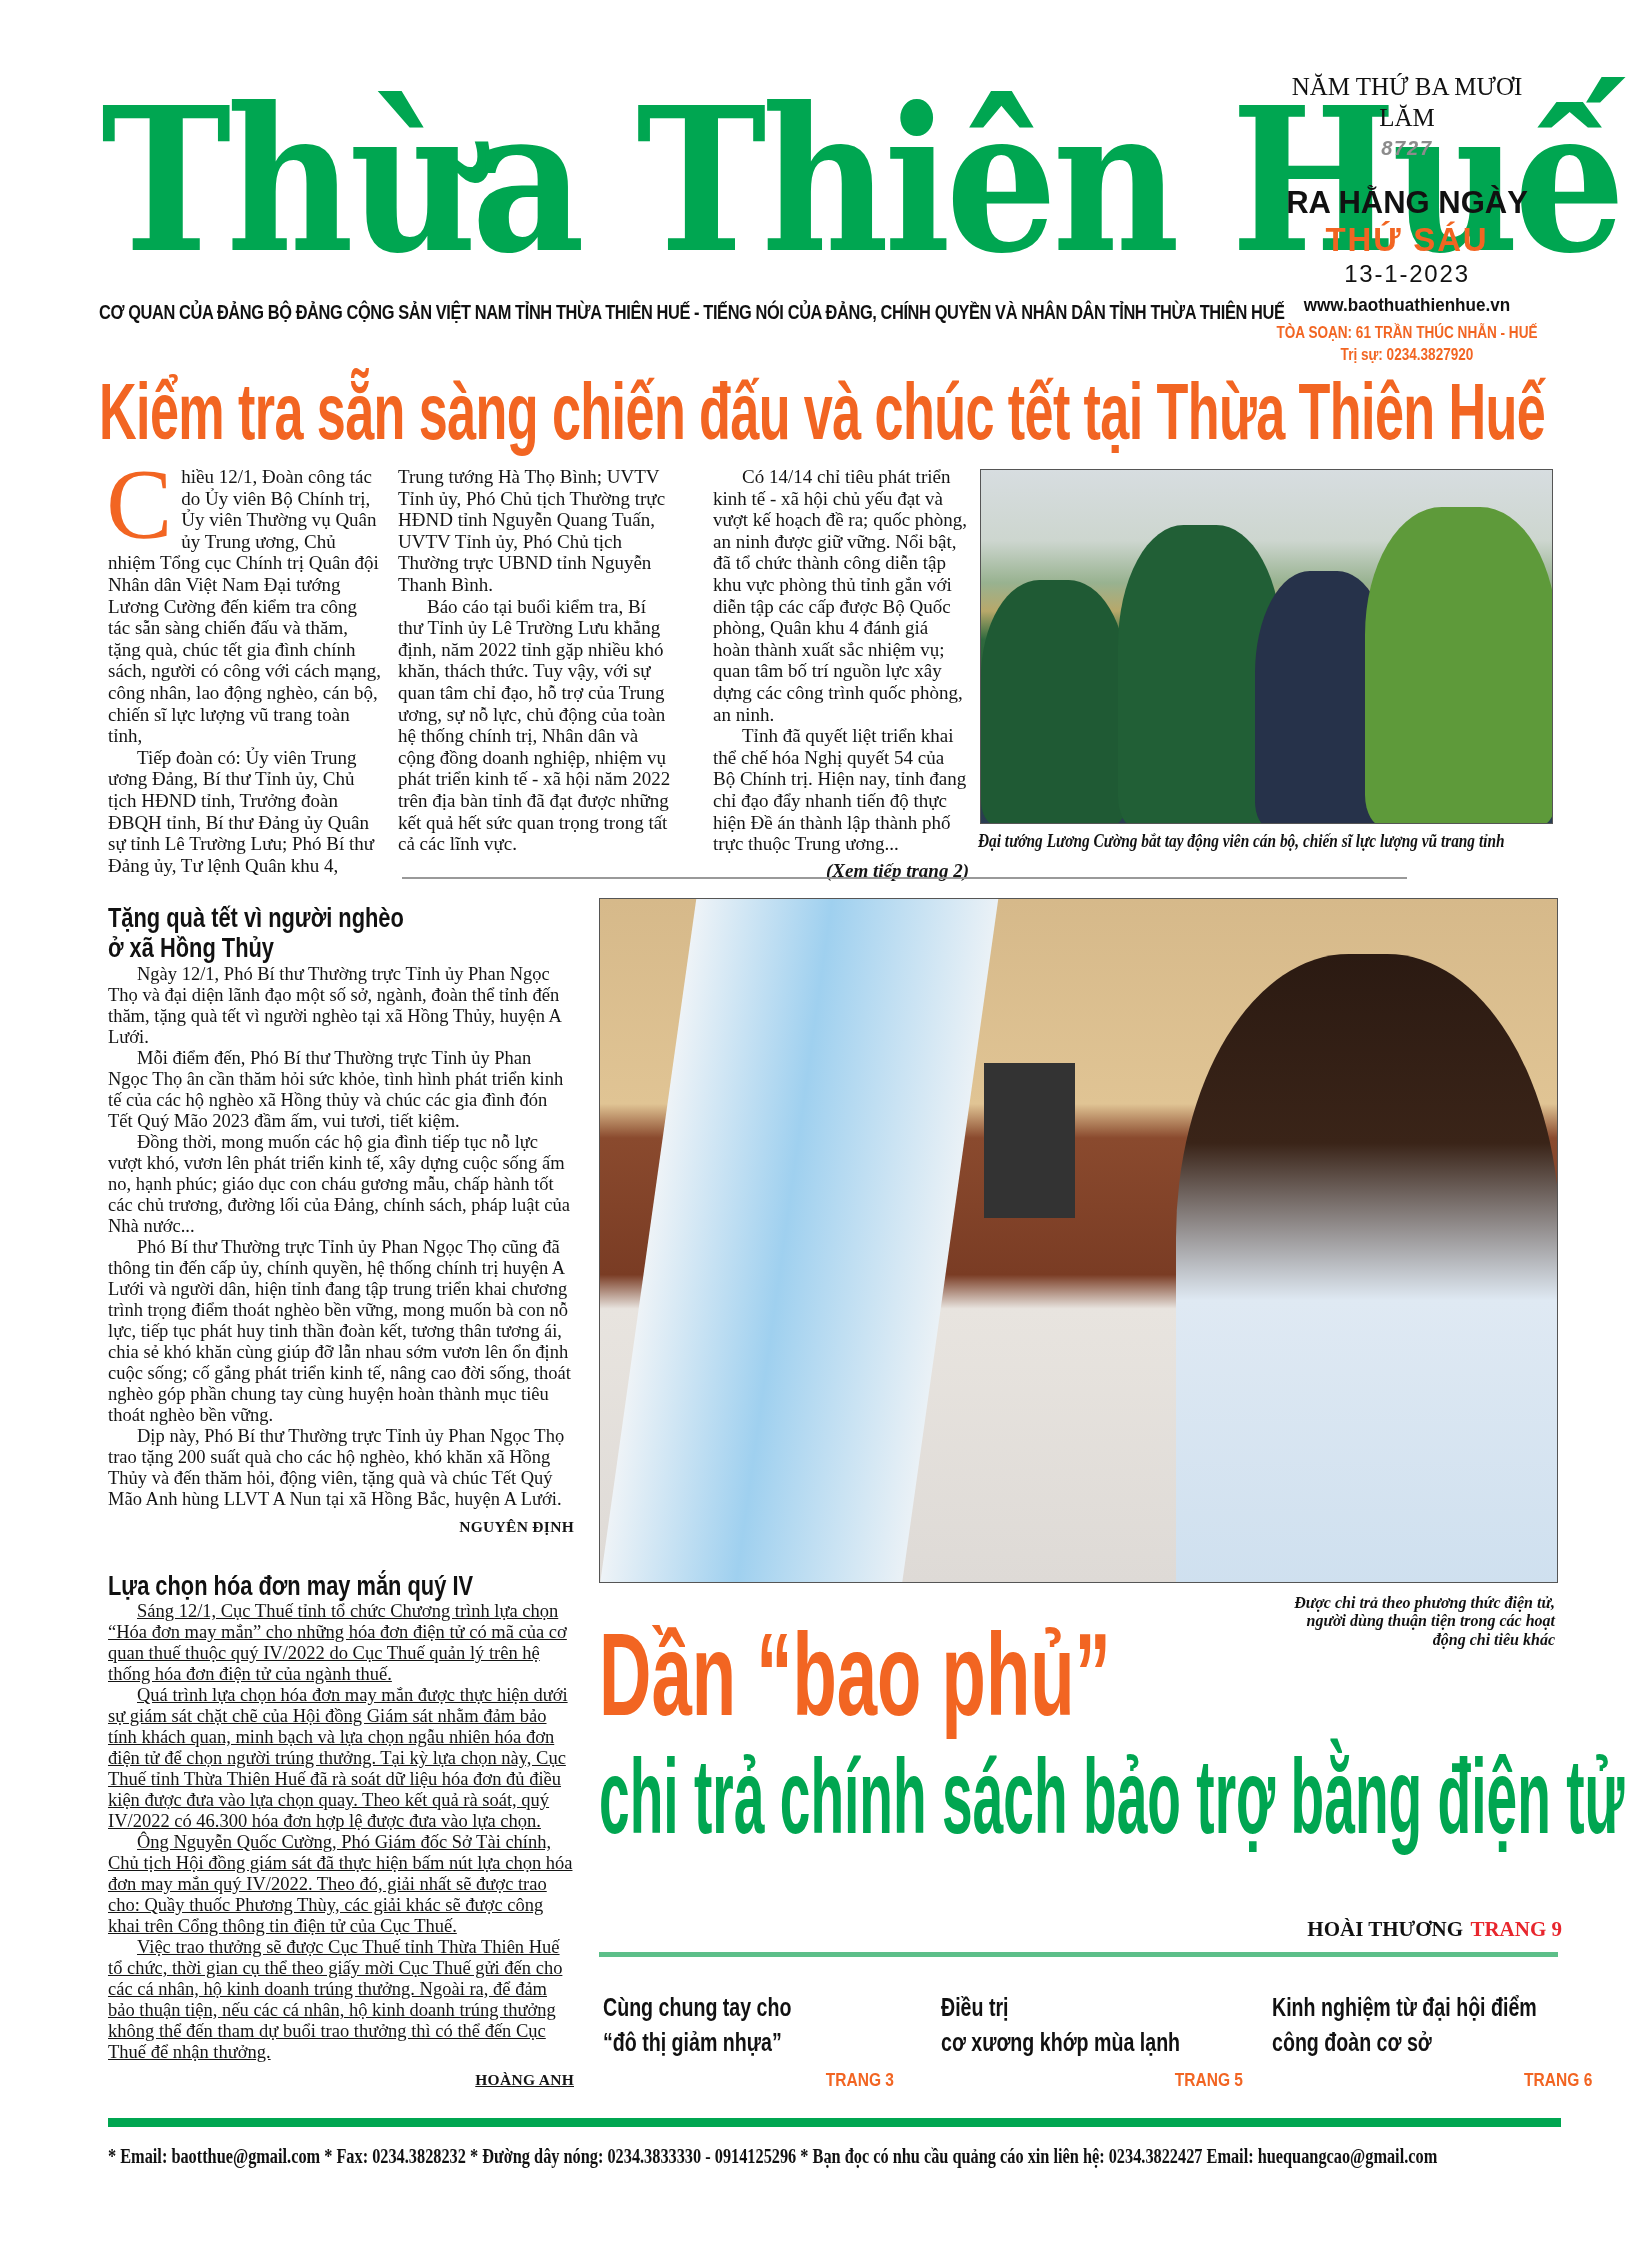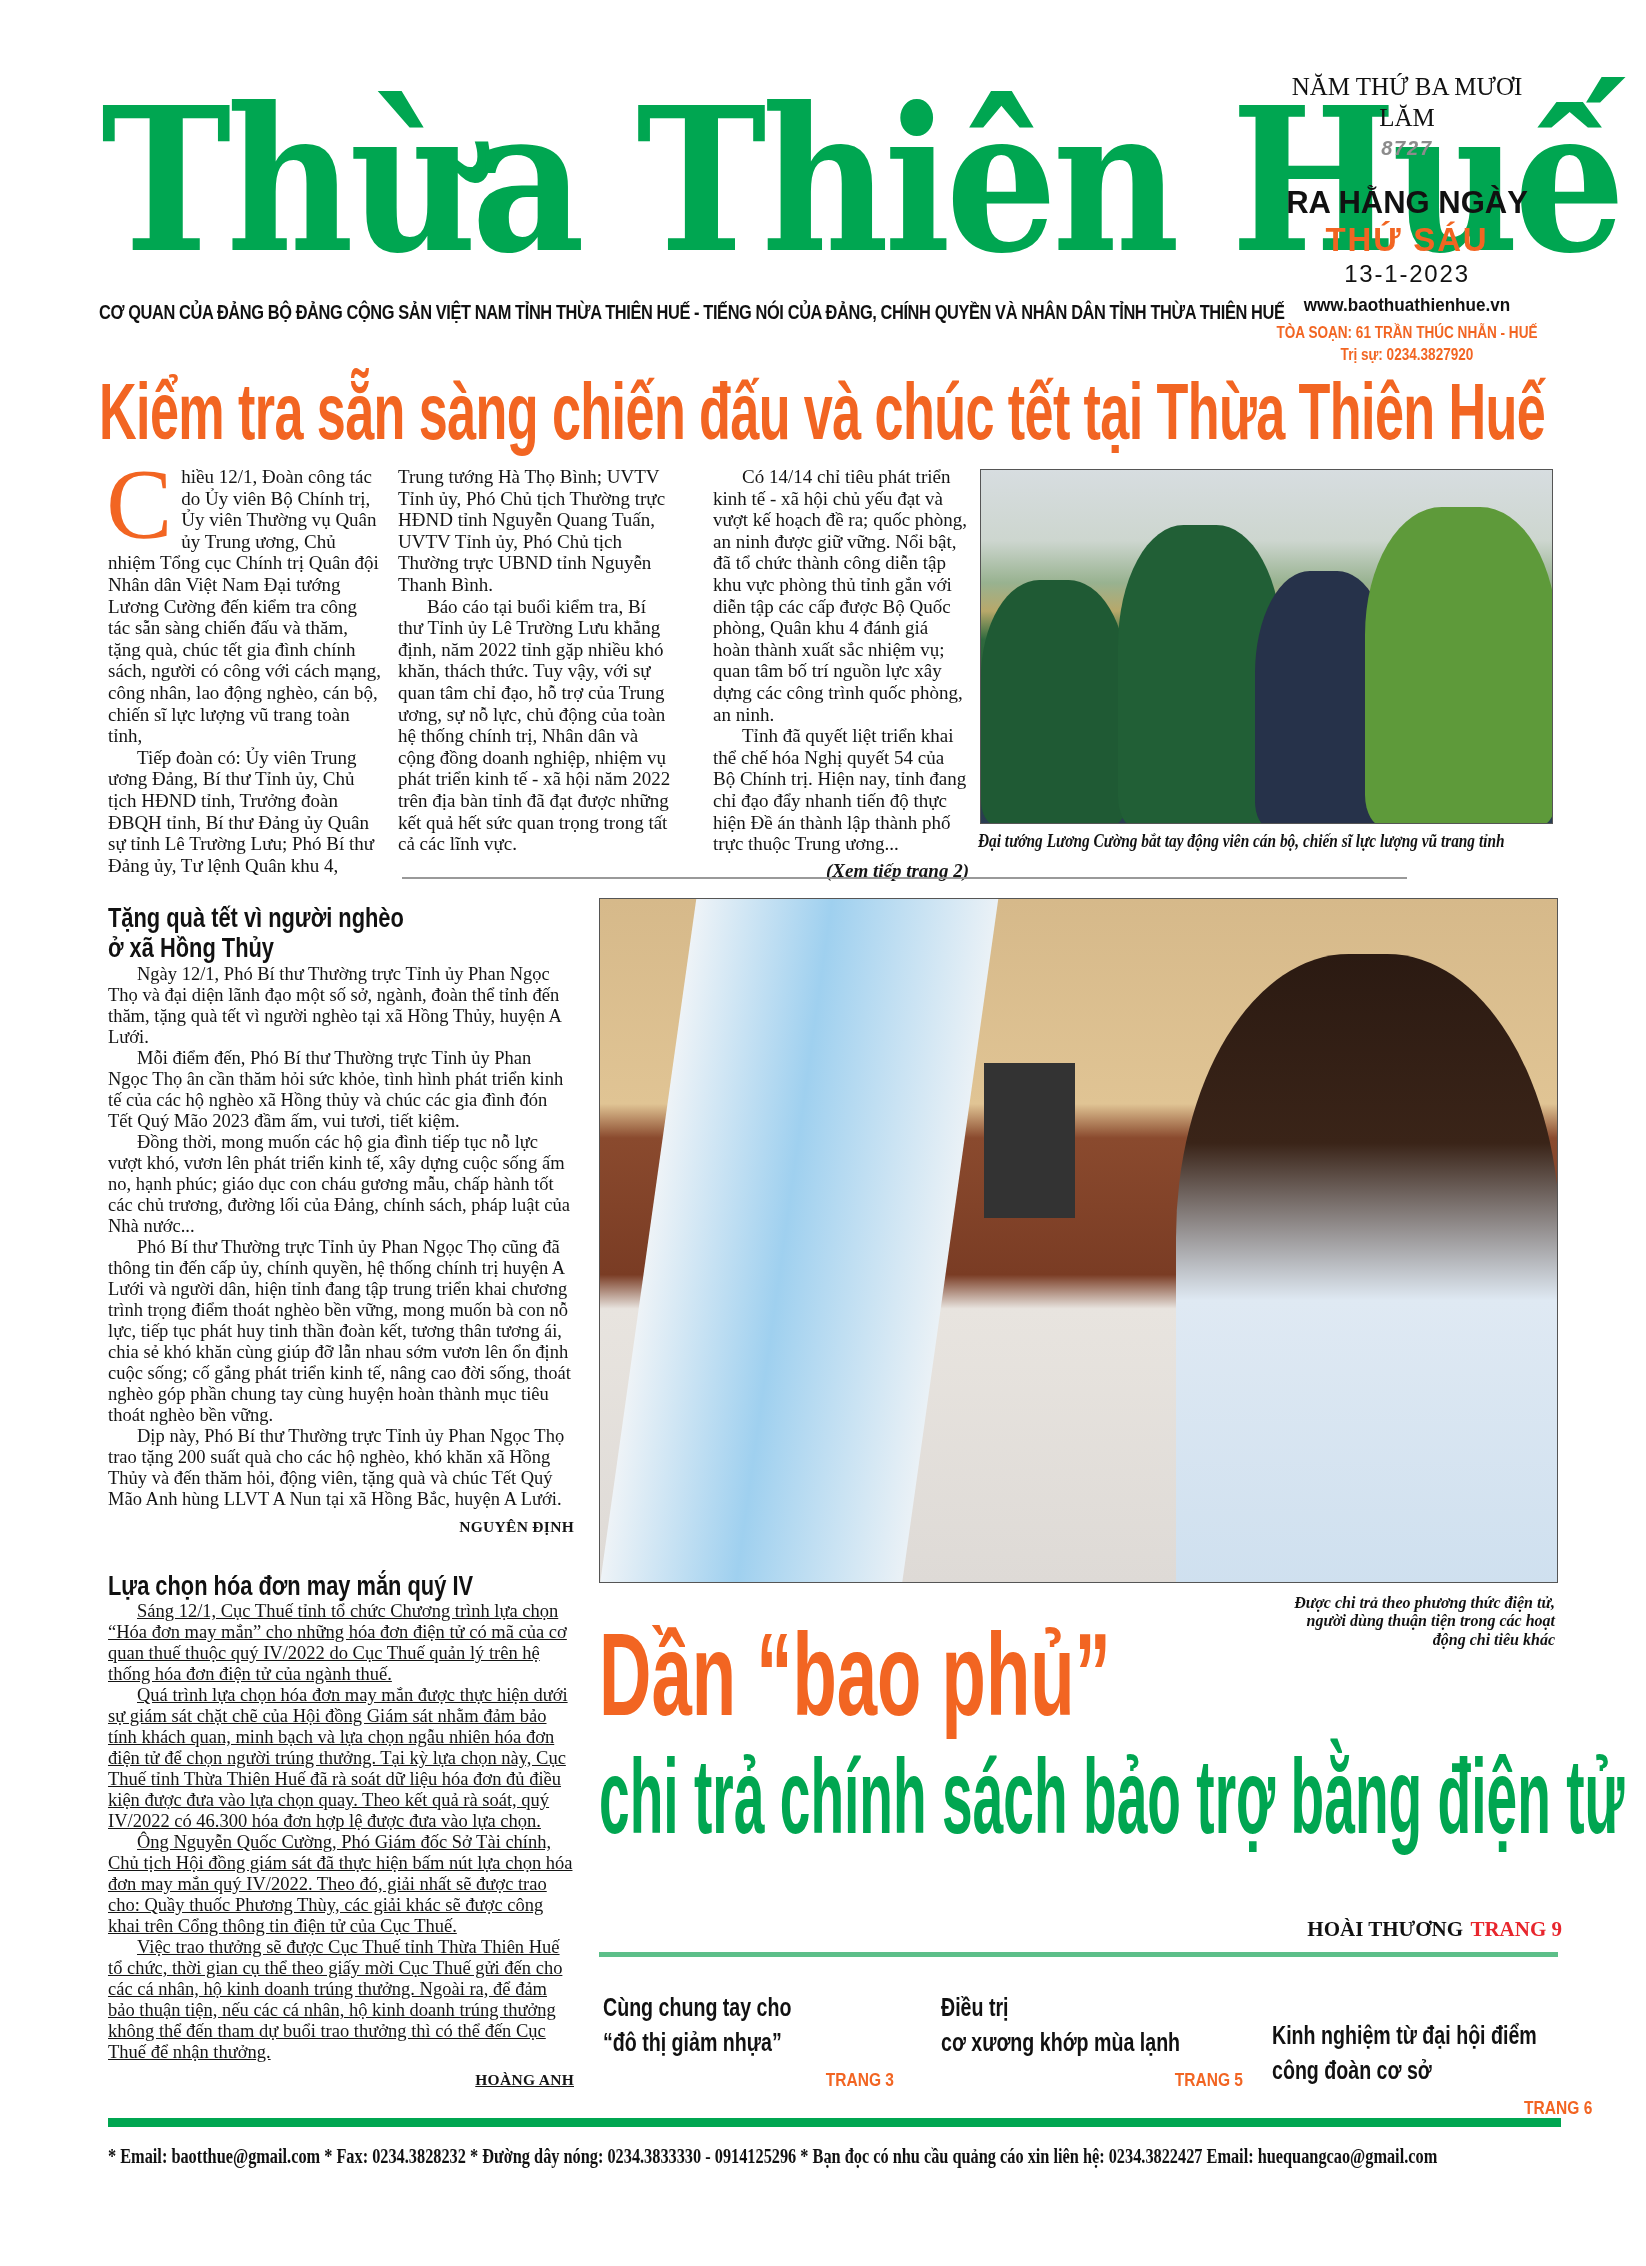--- a/index.html
+++ b/index.html
@@ -176,21 +176,21 @@
 <div class="teaser" style="left:603px;">
   <div class="teaser-title">Cùng chung tay cho</div>
   <div class="teaser-title">“đô thị giảm nhựa”</div>
   <div class="teaser-page" style="margin-right:11px;">TRANG 3</div>
 </div>
 <div class="teaser" style="left:941px;">
   <div class="teaser-title">Điều trị</div>
   <div class="teaser-title">cơ xương khớp mùa lạnh</div>
   <div class="teaser-page" style="margin-right:0;">TRANG 5</div>
 </div>
-<div class="teaser" style="left:1272px;margin-top:28px;">
+<div class="teaser" style="left:1272px;">
   <div class="teaser-title">Kinh nghiệm từ đại hội điểm</div>
   <div class="teaser-title">công đoàn cơ sở</div>
   <div class="teaser-page" style="margin-right:-18.3px;">TRANG 6</div>
 </div>
 
 <div class="green-bar"></div>
 <div class="abs footer">* Email: baotthue@gmail.com * Fax: 0234.3828232 * Đường dây nóng: 0234.3833330 - 0914125296 * Bạn đọc có nhu cầu quảng cáo xin liên hệ: 0234.3822427 Email: huequangcao@gmail.com</div>
 
 
 </body></html>

